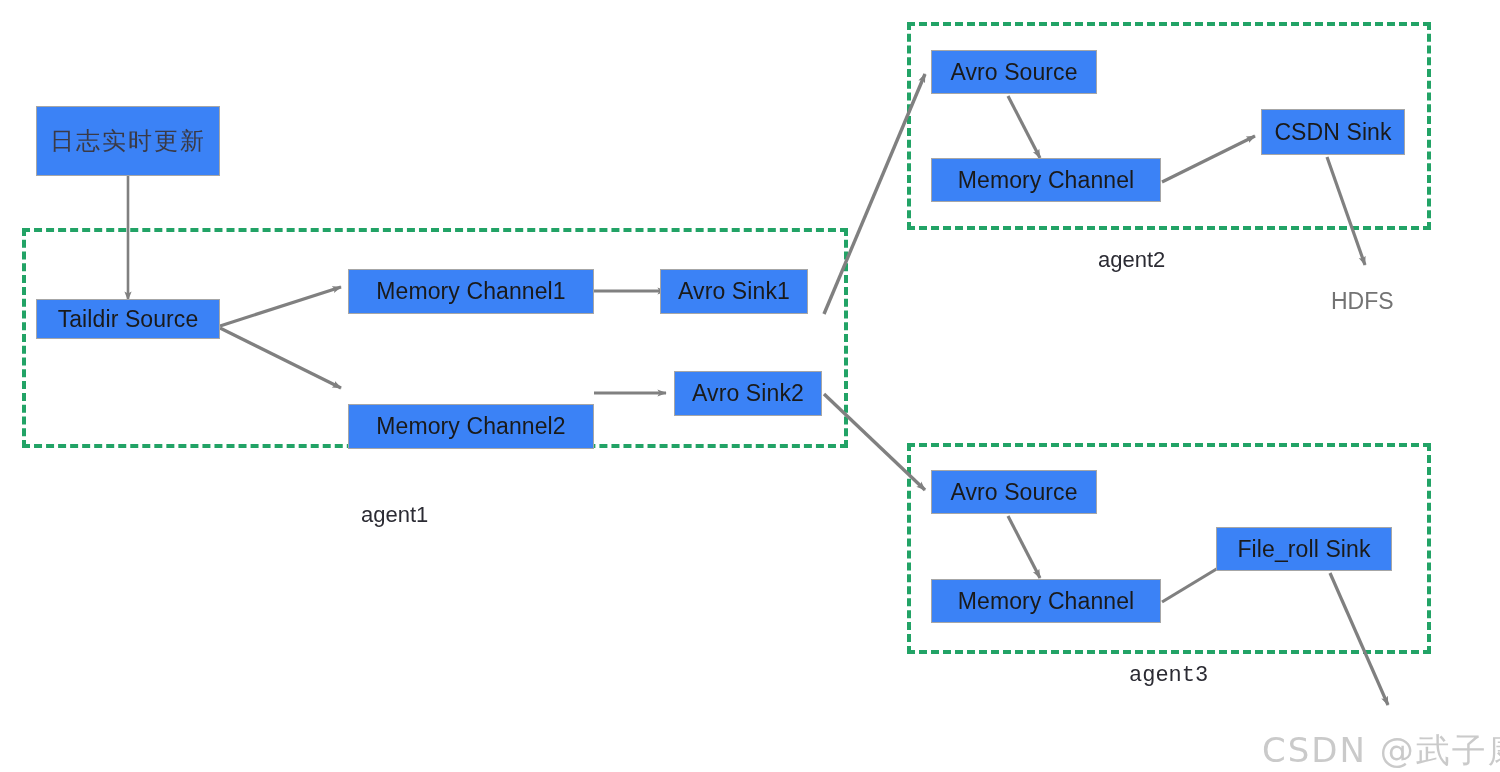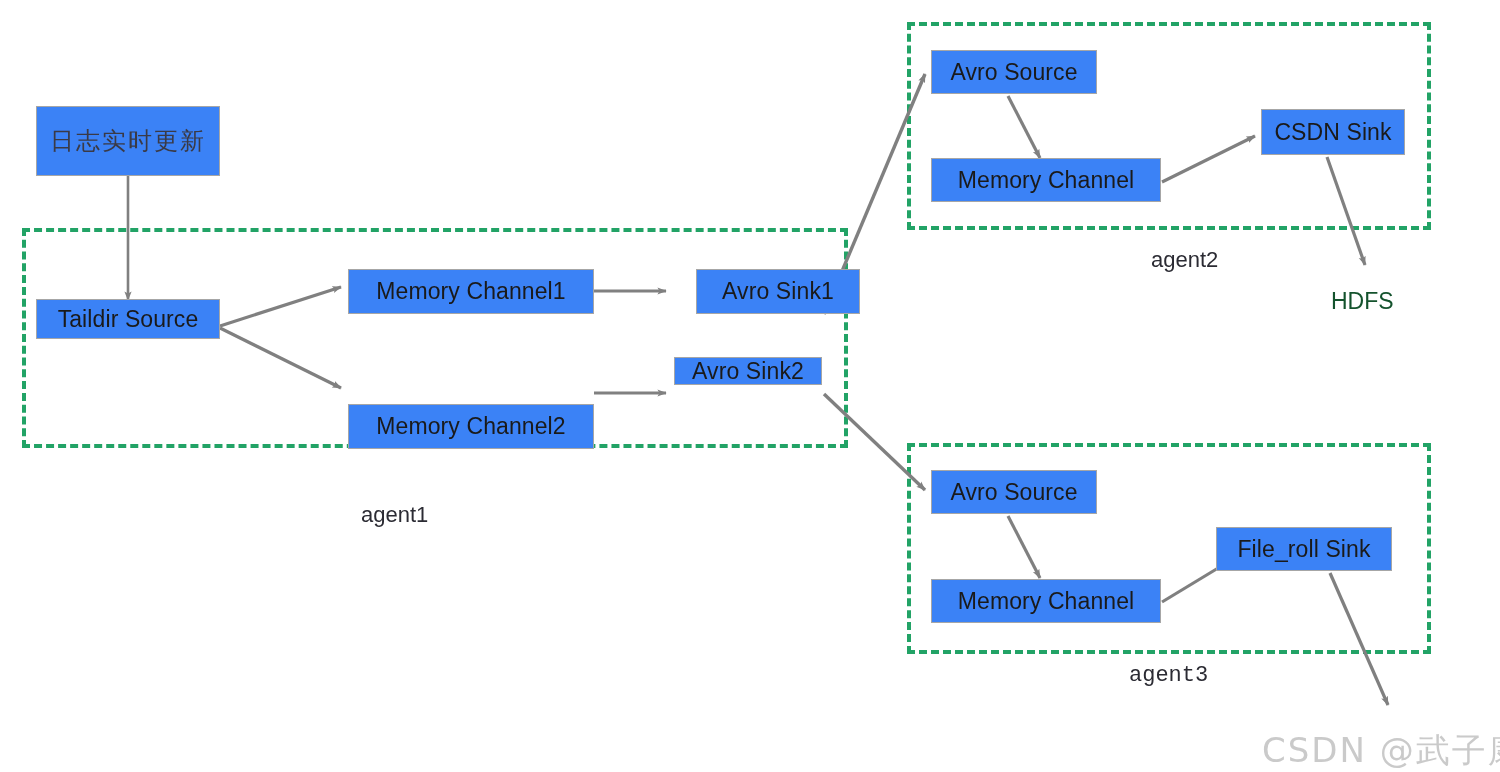--- a/index.html
+++ b/index.html
@@ -48,21 +48,21 @@
   .group-label {
     position: absolute;
     font-size: 22px;
     color: #2b2b33;
     white-space: nowrap;
     z-index: 4;
   }
   .plain-label {
     position: absolute;
     font-size: 23px;
-    color: #14532d;
+    color: #737373;
     white-space: nowrap;
     z-index: 4;
   }
   svg.edges {
     position: absolute;
     left: 0;
     top: 0;
     width: 1500px;
     height: 772px;
     z-index: 2;
@@ -136,37 +136,37 @@
   </svg>
 
   <div class="node cjk" style="left:36px; top:75px; width:184px; height:70px;margin-top:31px;">日志实时更新</div>
 
   <div class="node" style="left:36px; top:299px; width:184px; height:40px;">Taildir Source</div>
 
   <div class="node" style="left:348px; top:269px; width:246px; height:45px;">Memory Channel1</div>
 
   <div class="node" style="left:348px; top:371px; width:246px; height:45px;margin-top:33px;">Memory Channel2</div>
 
-  <div class="node" style="left:696px; top:269px; width:164px; height:45px;">Avro Sink1</div>
+  <div class="node" style="left:660px; top:269px; width:148px; height:45px;">Avro Sink1</div>
 
-  <div class="node" style="left:674px; top:357px; width:148px; height:28px;">Avro Sink2</div>
+  <div class="node" style="left:674px; top:371px; width:148px; height:45px;">Avro Sink2</div>
 
   <div class="node" style="left:931px; top:50px; width:166px; height:44px;">Avro Source</div>
 
   <div class="node" style="left:931px; top:158px; width:230px; height:44px;">Memory Channel</div>
 
   <div class="node" style="left:1261px; top:109px; width:144px; height:46px;">CSDN Sink</div>
 
   <div class="node" style="left:931px; top:470px; width:166px; height:44px;">Avro Source</div>
 
   <div class="node" style="left:931px; top:579px; width:230px; height:44px;">Memory Channel</div>
 
   <div class="node" style="left:1216px; top:527px; width:176px; height:44px;">File_roll Sink</div>
 
   <div class="group-label" style="left:361px; top:502px;">agent1</div>
-  <div class="group-label" style="left:1151px; top:247px;">agent2</div>
+  <div class="group-label" style="left:1098px; top:247px;">agent2</div>
   <div class="group-label" style="left:1129px; top:663px;font-family:Liberation Mono, monospace;">agent3</div>
 
   <div class="plain-label" style="left:1331px; top:288px;">HDFS</div>
 
   <div class="watermark wm-light">CSDN @武子康</div>
 
 </div>
 
 </body></html>

